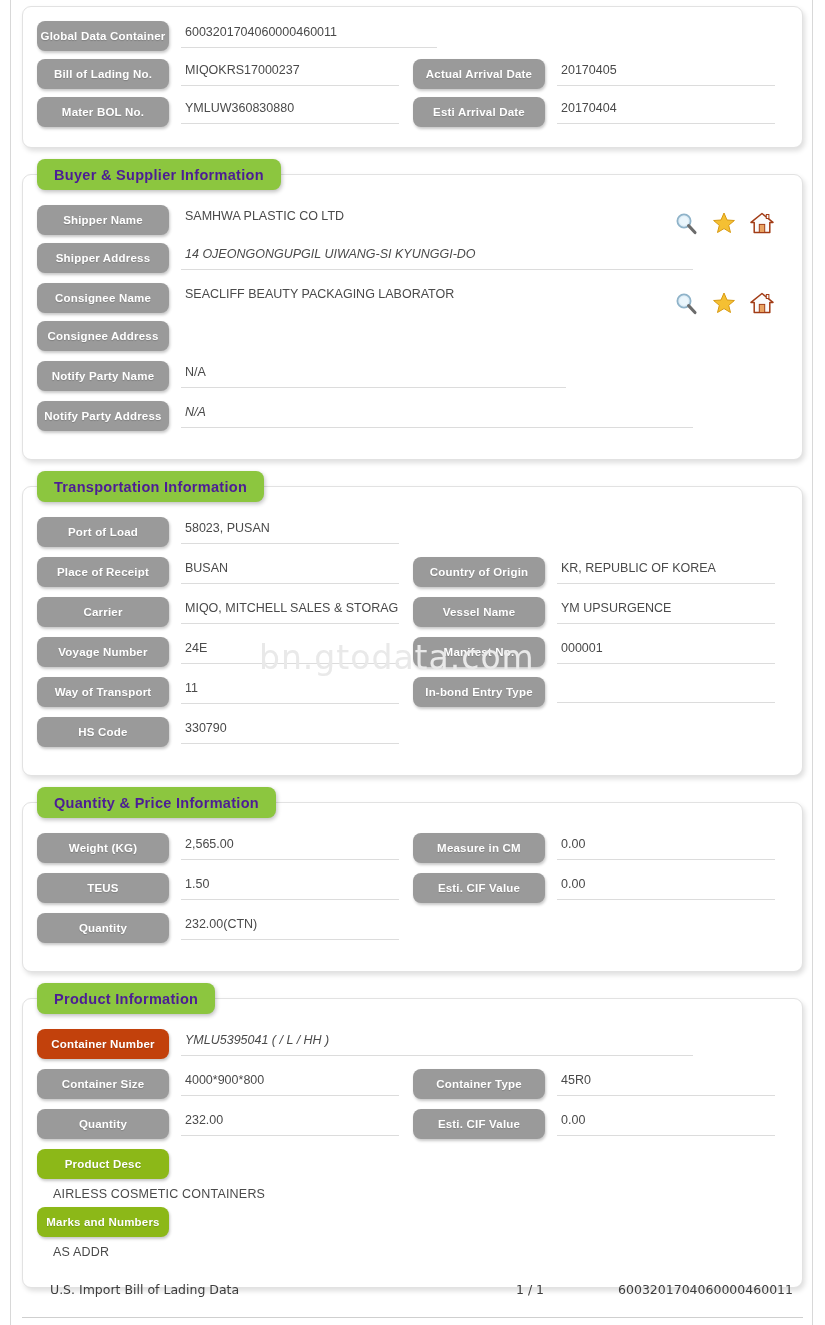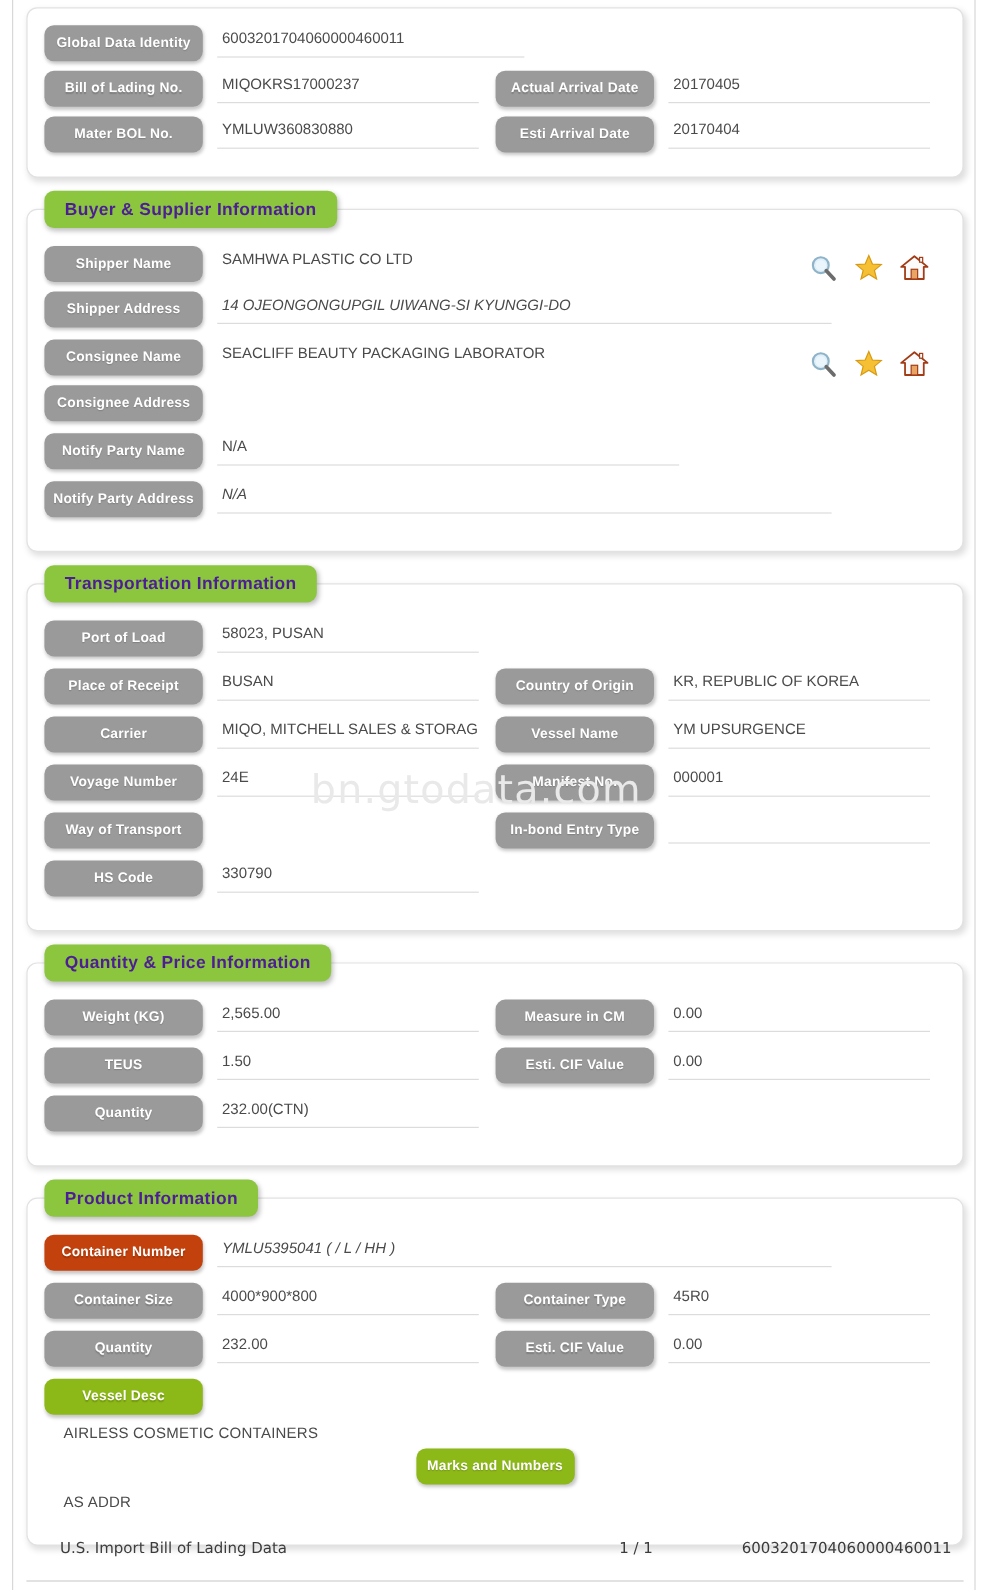--- a/index.html
+++ b/index.html
@@ -182,21 +182,21 @@
 
   <div class="page-rule left"></div>
   <div class="page-rule right"></div>
 
   <div class="doc">
 
     <div class="card first">
 
       <div class="row">
         <div class="col left">
-          <div class="pill">Global Data Identity</div>
+          <div class="pill">Global Data Container</div>
           <div class="val gdi">6003201704060000460011</div>
         </div>
         <div class="col right"></div>
       </div>
 
       <div class="row">
         <div class="col left">
           <div class="pill">Bill of Lading No.</div>
           <div class="val med">MIQOKRS17000237</div>
         </div>
@@ -348,20 +348,21 @@
         </div>
         <div class="col right">
           <div class="pill">Manifest No.</div>
           <div class="val narrow">000001</div>
         </div>
       </div>
 
       <div class="row tall">
         <div class="col left">
           <div class="pill">Way of Transport</div>
+          <div class="val narrow">11</div>
         </div>
         <div class="col right">
           <div class="pill">In-bond Entry Type</div>
           <div class="val narrow"></div>
         </div>
       </div>
 
       <div class="row tall">
         <div class="col left">
           <div class="pill">HS Code</div>
@@ -433,25 +434,25 @@
           <div class="pill">Quantity</div>
           <div class="val narrow">232.00</div>
         </div>
         <div class="col right">
           <div class="pill">Esti. CIF Value</div>
           <div class="val narrow">0.00</div>
         </div>
       </div>
 
       <div class="row" style="margin-bottom:0;">
-        <div class="pill green">Vessel Desc</div>
+        <div class="pill green">Product Desc</div>
       </div>
       <div class="freetext">AIRLESS COSMETIC CONTAINERS</div>
 
-      <div class="row" style="margin-bottom:0;justify-content:center;">
+      <div class="row" style="margin-bottom:0;">
         <div class="pill green">Marks and Numbers</div>
       </div>
       <div class="freetext">AS ADDR</div>
 
     </div>
 
   </div>
 
   <div class="watermark">bn.gtodata.com</div>
 

